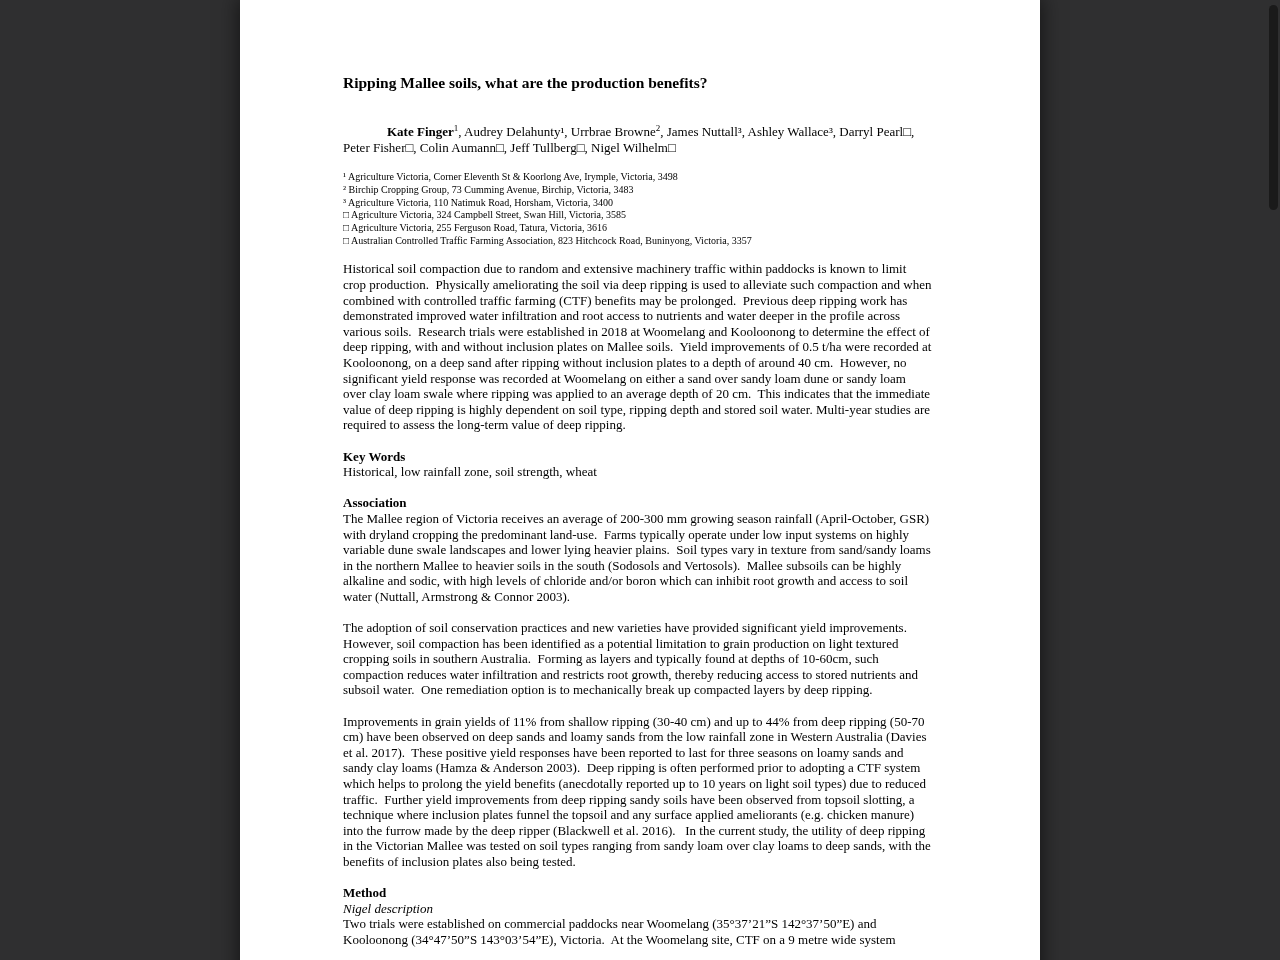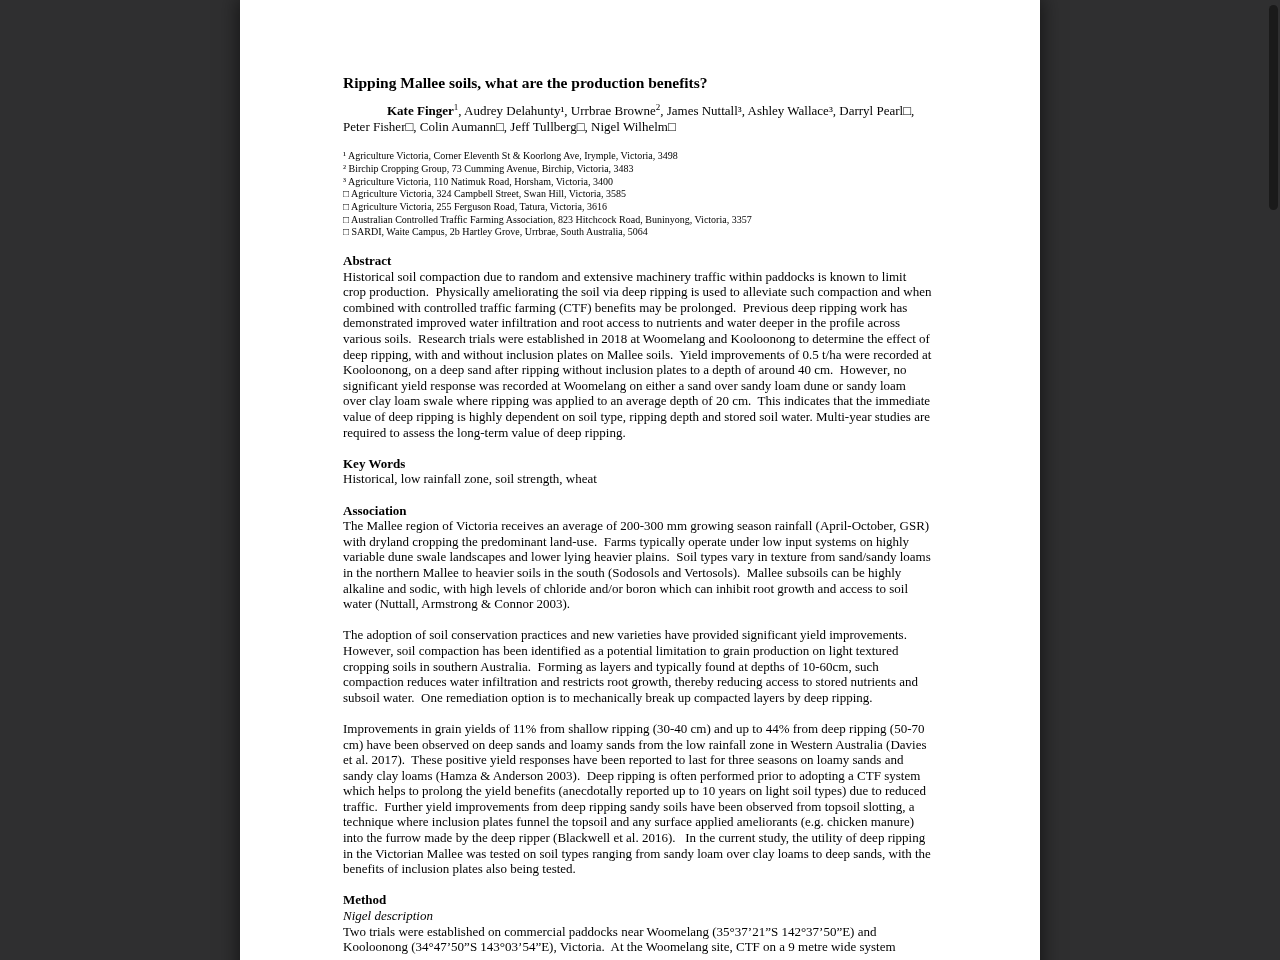--- a/index.html
+++ b/index.html
@@ -21,21 +21,21 @@
     width: 800px; height: 1400px;
     background: #ffffff;
     color: #000000;
     box-shadow: 0 0 18px 3px rgba(0,0,0,0.5);
     padding: 74px 108px 0 103px;
   }
   .doc-title {
     font-size: 15.5px;
     font-weight: bold;
     line-height: 18px;
-    margin-bottom: 11px;
+    margin-bottom: 32px;
   }
   .authors {
     font-size: 13px;
     line-height: 15.6px;
     margin-bottom: 16px;
     white-space: pre-wrap;
   }
   .authors sup { font-size: 9px; line-height: 0; }
   .affiliations {
     font-size: 10px;
@@ -71,25 +71,23 @@
   <div class="page">
     <div class="doc-title">Ripping Mallee soils, what are the production benefits?</div>
     <div class="authors"><span style="font-weight: bold; margin-left: 44px;">Kate Finger</span><sup>1</sup><span>, Audrey Delahunty¹, Urrbrae Browne</span><sup>2</sup><span>, James Nuttall³, Ashley Wallace³, Darryl Pearl□, Peter Fisher□, Colin Aumann□, Jeff Tullberg□, Nigel Wilhelm□</span></div>
     <div class="affiliations">
         <div>¹ Agriculture Victoria, Corner Eleventh St &amp; Koorlong Ave, Irymple, Victoria, 3498</div>
         <div>² Birchip Cropping Group, 73 Cumming Avenue, Birchip, Victoria, 3483</div>
         <div>³ Agriculture Victoria, 110 Natimuk Road, Horsham, Victoria, 3400</div>
         <div>□ Agriculture Victoria, 324 Campbell Street, Swan Hill, Victoria, 3585</div>
         <div>□ Agriculture Victoria, 255 Ferguson Road, Tatura, Victoria, 3616</div>
         <div>□ Australian Controlled Traffic Farming Association, 823 Hitchcock Road, Buninyong, Victoria, 3357</div>
-        <div>□ SARDI, Waite Campus, 2b Hartley Grove, Urrbrae, South Australia, 5064</div>
       </div>
     <div class="sections">
         <section>
-          <div class="heading">Abstract</div>
           <p class="para">Historical soil compaction due to random and extensive machinery traffic within paddocks is known to limit crop production.  Physically ameliorating the soil via deep ripping is used to alleviate such compaction and when combined with controlled traffic farming (CTF) benefits may be prolonged.  Previous deep ripping work has demonstrated improved water infiltration and root access to nutrients and water deeper in the profile across various soils.  Research trials were established in 2018 at Woomelang and Kooloonong to determine the effect of deep ripping, with and without inclusion plates on Mallee soils.  Yield improvements of 0.5 t/ha were recorded at Kooloonong, on a deep sand after ripping without inclusion plates to a depth of around 40 cm.  However, no significant yield response was recorded at Woomelang on either a sand over sandy loam dune or sandy loam over clay loam swale where ripping was applied to an average depth of 20 cm.  This indicates that the immediate value of deep ripping is highly dependent on soil type, ripping depth and stored soil water. Multi-year studies are required to assess the long-term value of deep ripping.</p>
         </section>
         <section>
           <div class="heading">Key Words</div>
           <p class="para">Historical, low rainfall zone, soil strength, wheat</p>
         </section>
         <section>
           <div class="heading">Association</div>
           <p class="para">The Mallee region of Victoria receives an average of 200-300 mm growing season rainfall (April-October, GSR) with dryland cropping the predominant land-use.  Farms typically operate under low input systems on highly variable dune swale landscapes and lower lying heavier plains.  Soil types vary in texture from sand/sandy loams in the northern Mallee to heavier soils in the south (Sodosols and Vertosols).  Mallee subsoils can be highly alkaline and sodic, with high levels of chloride and/or boron which can inhibit root growth and access to soil water (Nuttall, Armstrong &amp; Connor 2003).</p>
           <p class="para">The adoption of soil conservation practices and new varieties have provided significant yield improvements.  However, soil compaction has been identified as a potential limitation to grain production on light textured cropping soils in southern Australia.  Forming as layers and typically found at depths of 10-60cm, such compaction reduces water infiltration and restricts root growth, thereby reducing access to stored nutrients and subsoil water.  One remediation option is to mechanically break up compacted layers by deep ripping.</p>

